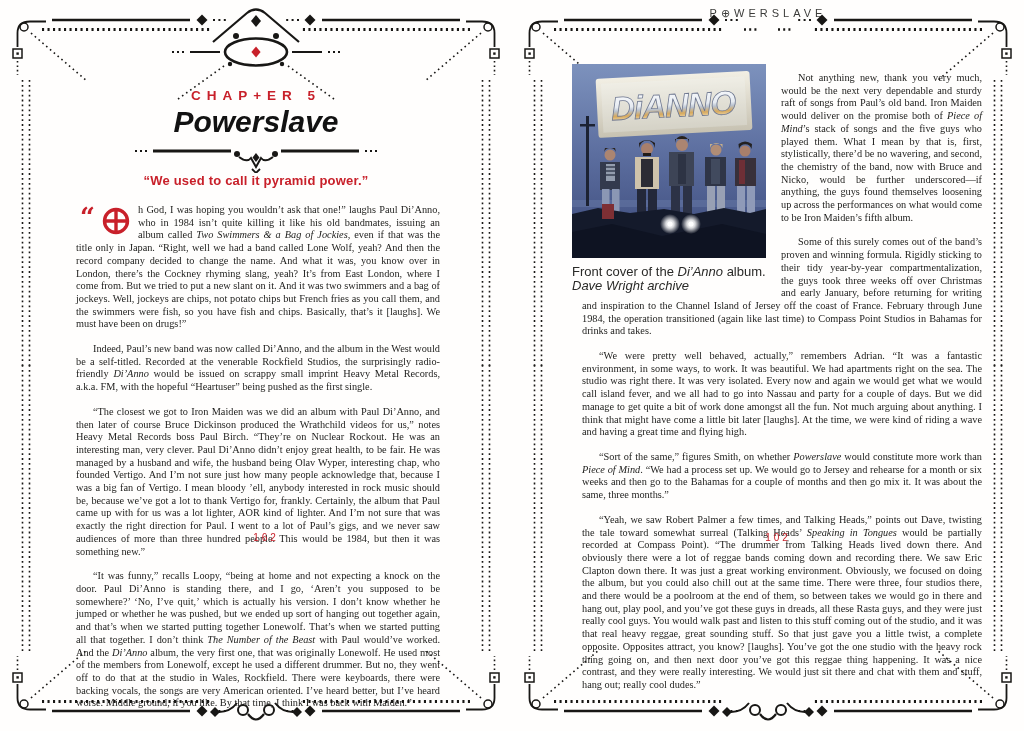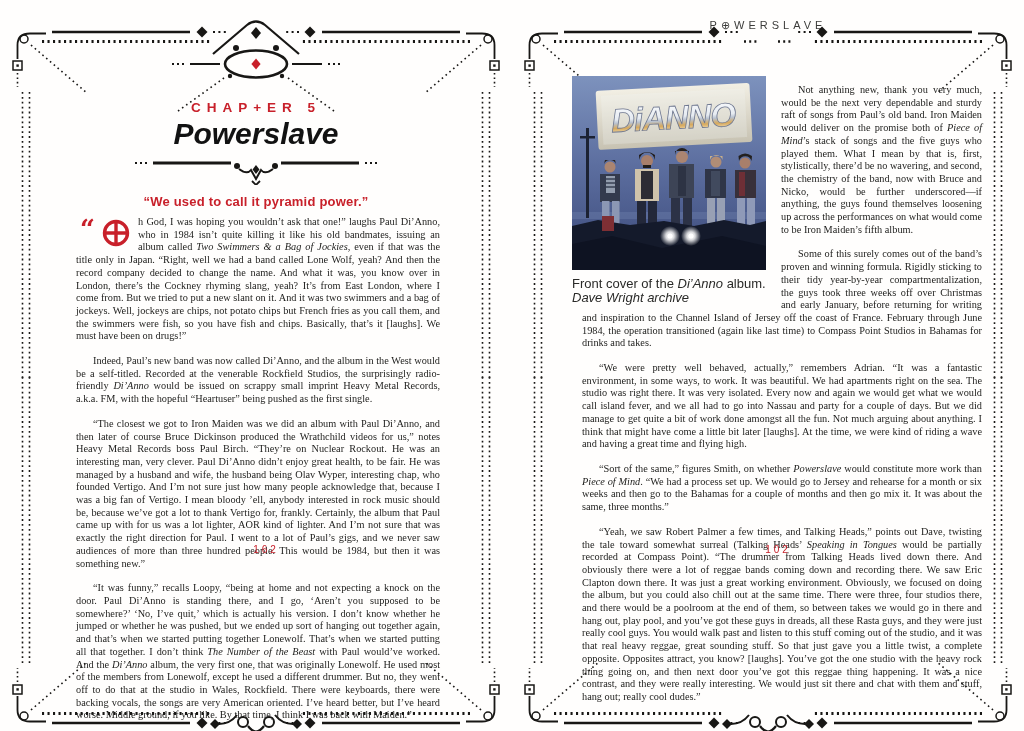--- a/index.html
+++ b/index.html
@@ -1,32 +1,32 @@
 <!DOCTYPE html>
 <html><head>
 <meta charset="utf-8">
 <style>
   html,body{margin:0;padding:0;background:#ffffff;}
   .spread{position:relative;width:1024px;height:731px;background:#fffefd;overflow:hidden;
           font-family:"Liberation Serif",serif;color:#1d1d1b;}
-  .page{position:absolute;top:12px;width:512px;height:568px;}
+  .page{position:absolute;top:0;width:512px;height:568px;}
   .page.left{left:0;}
   .page.right{left:512px;}
   svg.frame{position:absolute;inset:0;width:512px;height:731px;}
   .ink{stroke:#181715;}
 
   
   .chapter-head{position:absolute;left:56px;right:56px;top:88px;text-align:center;}
   .chapter-label{font-family:"Liberation Sans",sans-serif;font-weight:bold;font-size:13.5px;
                  letter-spacing:6px;color:#c8202a;}
   .chapter-title{font-family:"Liberation Sans",sans-serif;font-style:italic;font-weight:600;
                  font-size:30px;margin-top:2px;color:#121212;}
   .divider{display:block;margin:4px auto 0;}
   .pull-quote{font-family:"Liberation Sans",sans-serif;font-weight:bold;font-size:13px;
-              color:#c8202a;margin-top:9px;letter-spacing:.2px;}
+              color:#c8202a;letter-spacing:.2px;}
 
   
   .body-text{position:absolute;}
   .left-body{left:64px;width:388px;top:192px;}
   .right-body{left:58px;width:424px;top:60px;}
   .para{font-size:10.3px;line-height:12.7px;text-align:justify;margin:12px;}
   .para.indent{text-indent:17px;}
   .it{font-style:italic;}
 
   

